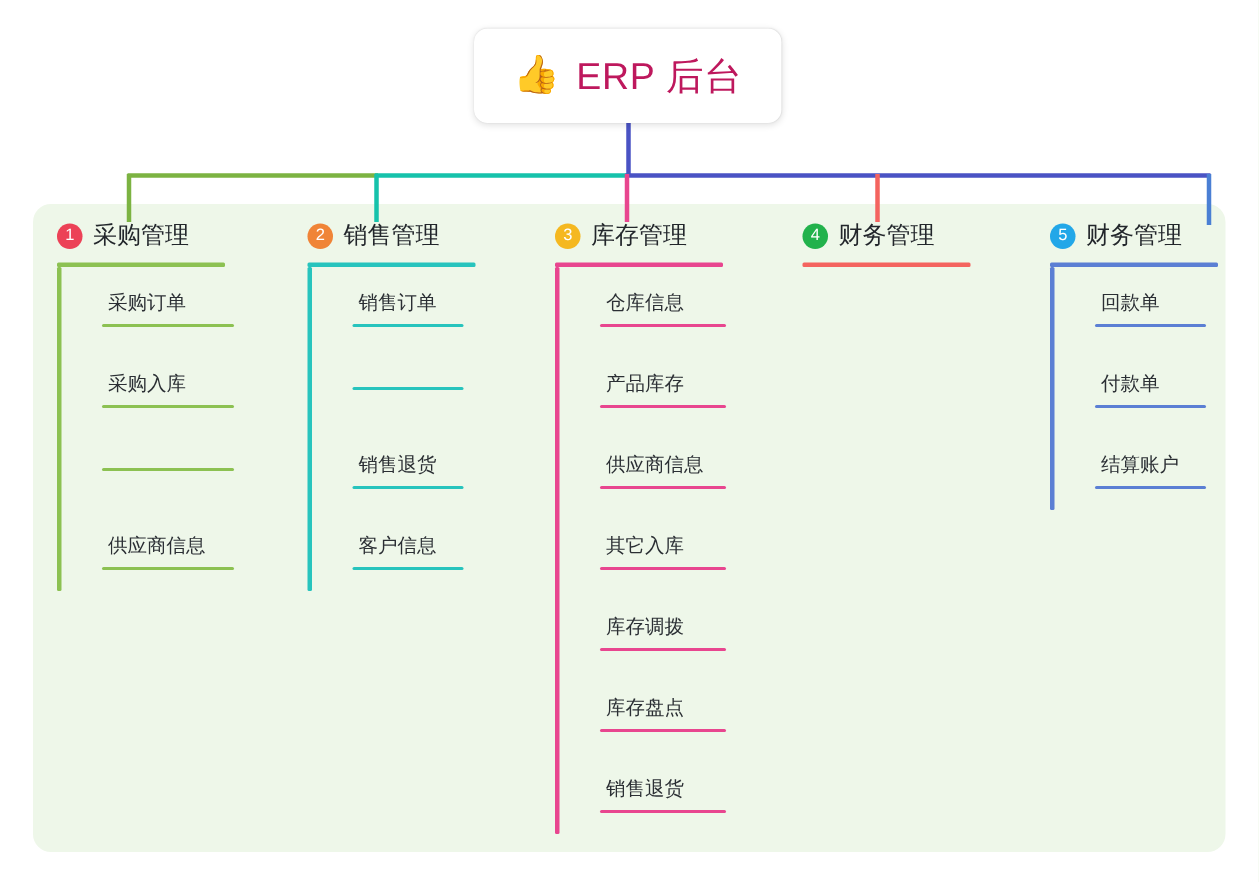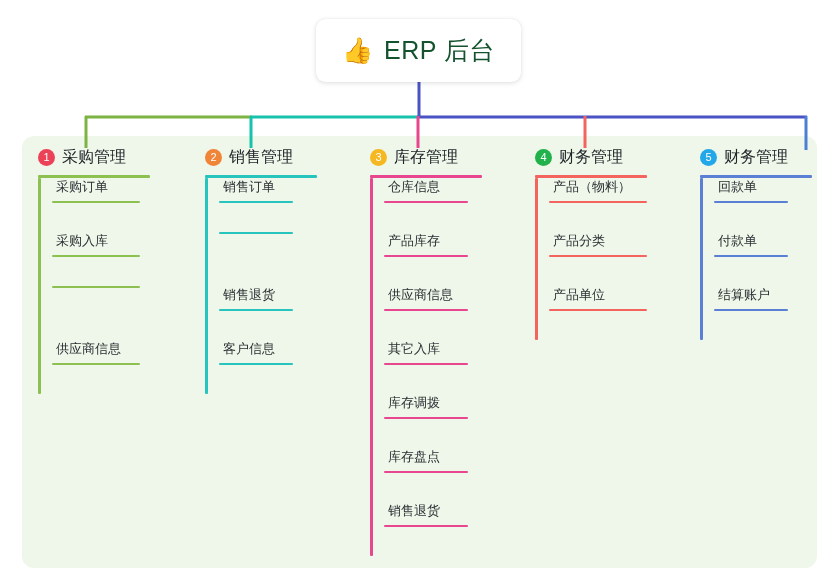--- a/index.html
+++ b/index.html
@@ -23,21 +23,21 @@
     display:flex;align-items:center;justify-content:center;
     gap:11px;
     box-sizing:border-box;
   }
   .root-emoji{
     font-size:25px;line-height:1;
     display:block;
   }
   .root-title{
     font-size:25px;
-    color:#14532d;
+    color:#be185d;
     letter-spacing:0.5px;
     white-space:nowrap;
   }
 
   
   .panel{
     position:absolute;
     left:22px;top:136px;
     width:795px;height:432px;
     background:#eef7e9;
@@ -66,25 +66,25 @@
   }
   .head-rule{
     height:3px;border-radius:1px;margin-top:6px;
   }
   .items{position:relative;margin-top:0px;}
   .spine{
     position:absolute;left:0px;top:0px;width:3px;border-radius:1px;
   }
   .leaf{
     position:relative;
-    margin-left:14px;
+    margin-left:30px;
     height:54px;
     display:flex;
     flex-direction:column;
-    justify-content:flex-start;
+    justify-content:center;
   }
   .leaf-label{
     font-size:13px;color:#2b2f34;
     padding:0 4px 5px 4px;
     white-space:nowrap;
   }
   .leaf-rule{height:2px;border-radius:1px;}
 </style>
 </head>
 <body>
@@ -201,35 +201,20 @@
             <div class="leaf-rule" style="width: 84px; background: rgb(232, 70, 143);"></div>
           </div>
         </div>
       </div>
       <div class="col" style="left: 535px;">
         <div class="col-head">
           <span class="badge" style="background: rgb(34, 178, 76);">4</span>
           <span class="col-title">财务管理</span>
         </div>
         <div class="head-rule" style="width: 112px; background: rgb(244, 100, 95);"></div>
-        <div class="items">
-          <div class="spine" style="background: rgb(244, 100, 95); height: 162px;"></div>
-          <div class="leaf">
-            <div class="leaf-label">产品（物料）</div>
-            <div class="leaf-rule" style="width: 98px; background: rgb(244, 100, 95);"></div>
-          </div>
-          <div class="leaf">
-            <div class="leaf-label">产品分类</div>
-            <div class="leaf-rule" style="width: 98px; background: rgb(244, 100, 95);"></div>
-          </div>
-          <div class="leaf">
-            <div class="leaf-label">产品单位</div>
-            <div class="leaf-rule" style="width: 98px; background: rgb(244, 100, 95);"></div>
-          </div>
-        </div>
       </div>
       <div class="col" style="left: 700px;">
         <div class="col-head">
           <span class="badge" style="background: rgb(34, 167, 232);">5</span>
           <span class="col-title">财务管理</span>
         </div>
         <div class="head-rule" style="width: 112px; background: rgb(91, 127, 212);"></div>
         <div class="items">
           <div class="spine" style="background: rgb(91, 127, 212); height: 162px;"></div>
           <div class="leaf">

